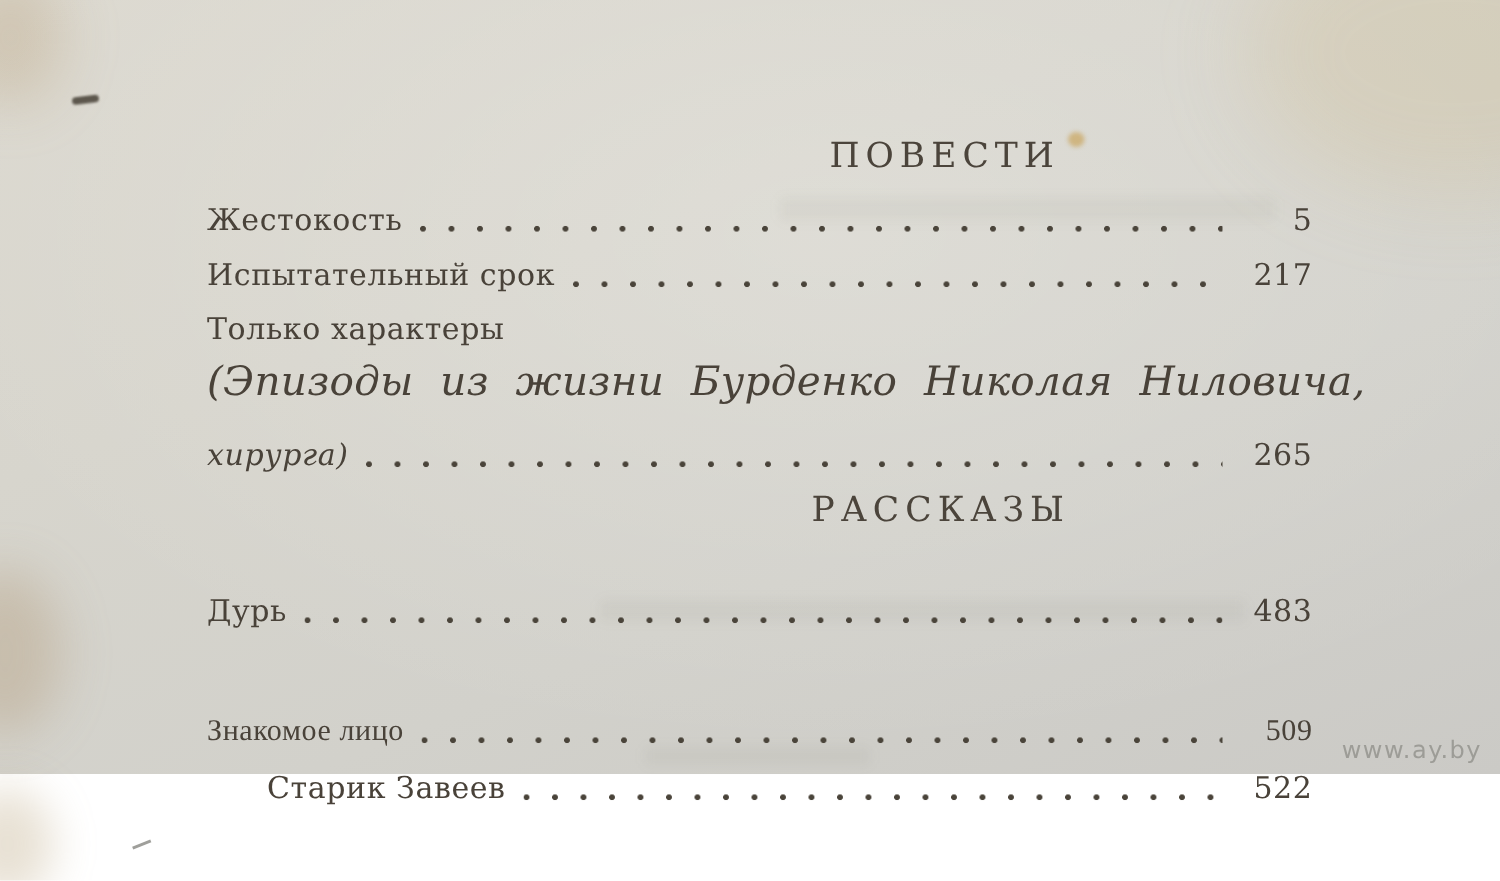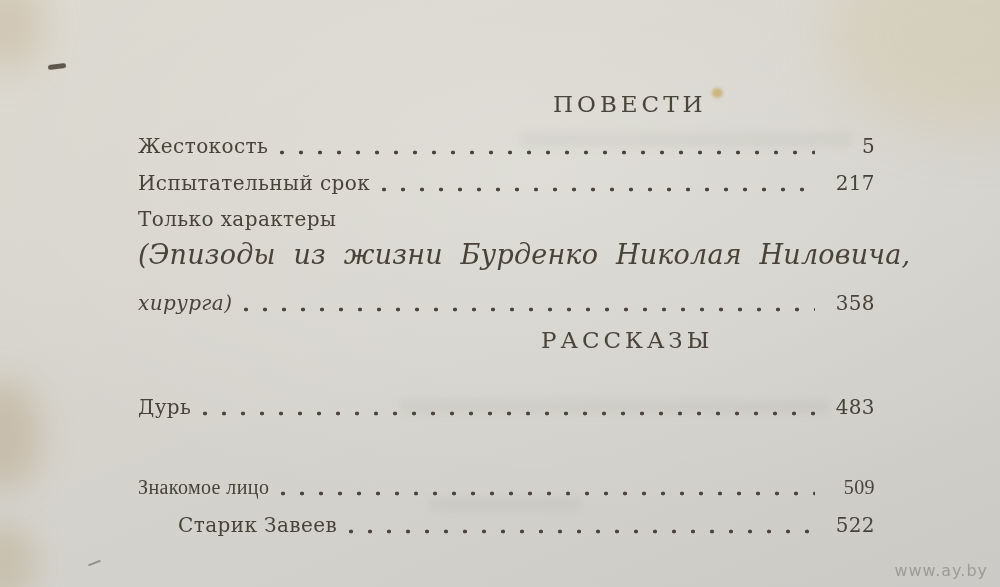--- a/index.html
+++ b/index.html
@@ -8,21 +8,21 @@
     width: 1000px;
     height: 587px;
     overflow: hidden;
     font-family: "DejaVu Serif", "Liberation Serif", serif;
   }
 
   
   .page {
     position: relative;
     width: 1000px;
-    height: 587px;
+    height: 516px;
     background:
       radial-gradient(ellipse 900px 500px at 55% 30%, rgba(255,255,252,0.20), rgba(255,255,252,0) 70%),
       linear-gradient(158deg, #dcd9d0 0%, #d7d5cd 35%, #d2d1cb 65%, #cbcac6 100%);
     color: #494239;
   }
 
   
   .stain { position: absolute; pointer-events: none; }
   .stain-tr      { left: 830px; top: -60px; width: 280px; height: 190px; border-radius: 50%;
                    background: rgba(206,184,128,0.22); filter: blur(28px); }
@@ -138,21 +138,21 @@
     <span class="title">Только характеры</span>
   </div>
 
   <div class="toc-row italic-line" id="row-episodes">
     <span class="title">(Эпизоды из жизни Бурденко Николая Ниловича,</span>
   </div>
 
   <div class="toc-row" id="row-khirurga">
     <span class="title italic-line">хирурга)</span>
     <span class="leader"></span>
-    <span class="pagenum">358</span>
+    <span class="pagenum">265</span>
   </div>
 
   <div class="sec-header" id="header-rasskazy">РАССКАЗЫ</div>
 
   <div class="toc-row" id="row-dur">
     <span class="title">Дурь</span>
     <span class="leader"></span>
     <span class="pagenum">483</span>
   </div>
 

